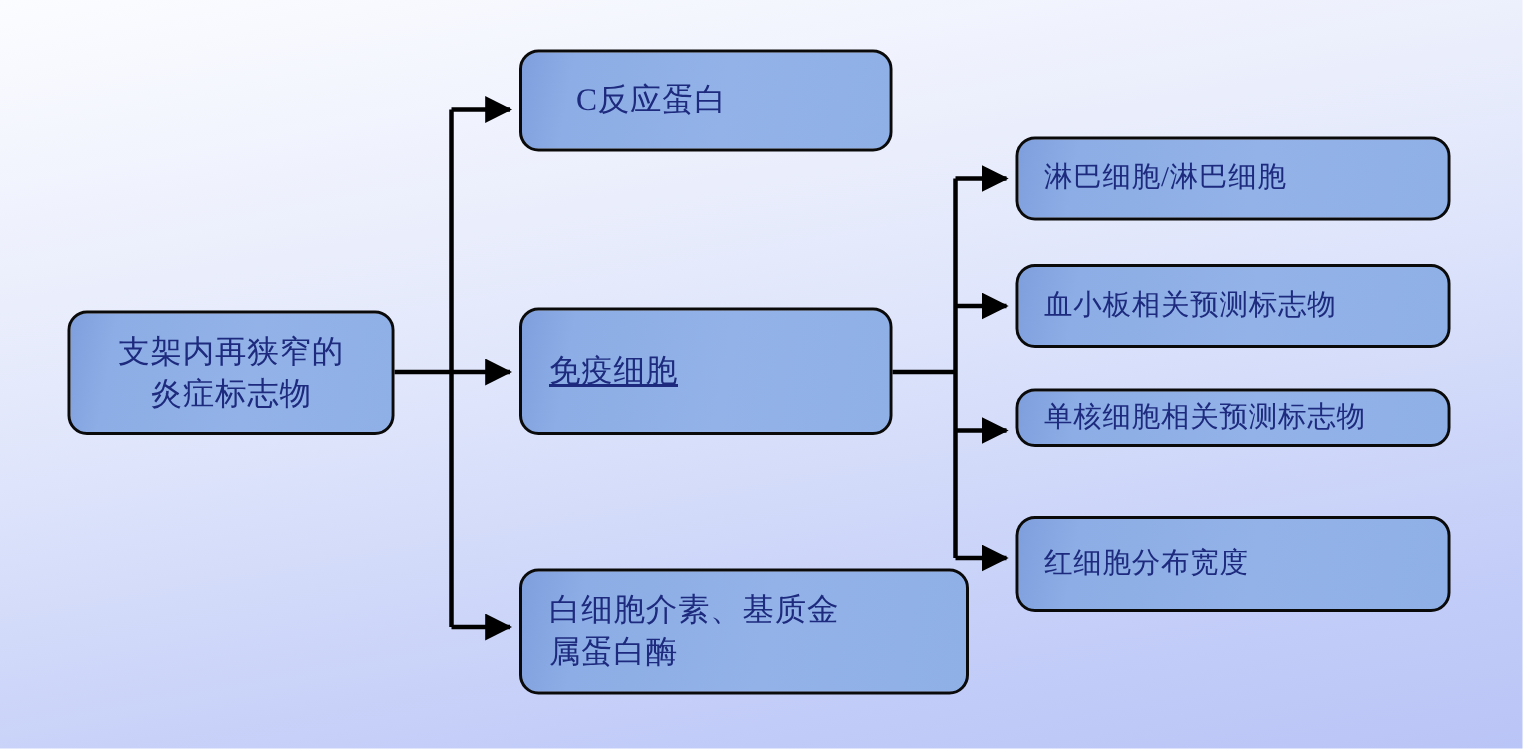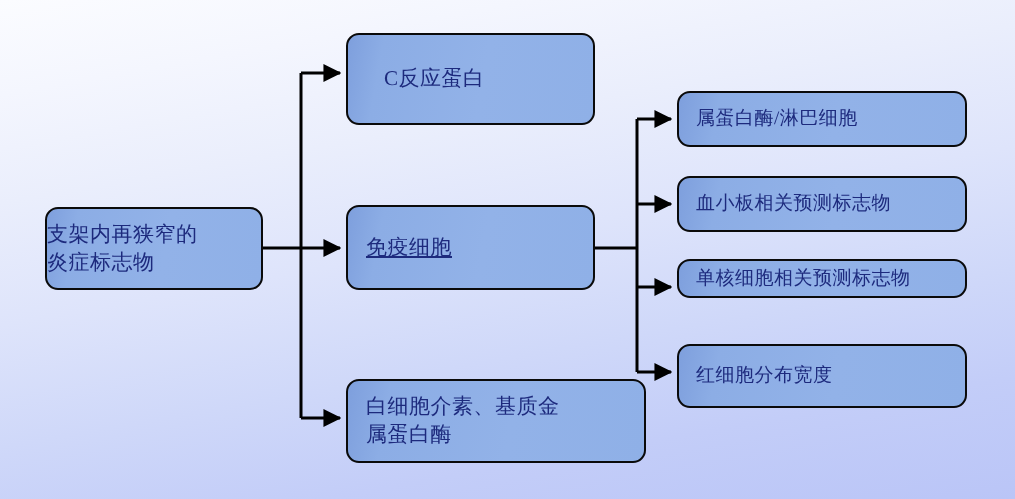--- a/index.html
+++ b/index.html
@@ -43,21 +43,21 @@
     text-rendering: geometricPrecision;
   }
   .node .txt {
     display: block;
     width: 100%;
     white-space: pre-line;
   }
 
   .node.root {
     justify-content: center;
-    text-align: left;
+    text-align: center;
     font-size: 21px;
   }
   .node.mid {
     justify-content: flex-start;
     text-align: left;
     font-size: 21px;
     padding-left: 18px;
     padding-right: 12px;
   }
   .node.leaf {
@@ -65,21 +65,21 @@
     text-align: left;
     font-size: 19px;
     padding-left: 17px;
     padding-right: 10px;
   }
 
   
   #node-root   { left: 45px;  top: 207px; width: 218px; height: 83px; }
 
   
-  #node-crp    { left: 346px; top: 33px;  width: 249px; height: 92px; padding-left: 36px; }
+  #node-crp    { left: 346px; top: 33px;  width: 249px; height: 68px; padding-left: 36px; }
   #node-immune { left: 346px; top: 205px; width: 249px; height: 85px; text-decoration: underline; }
   #node-il     { left: 346px; top: 369px; width: 300px; height: 84px; margin-top: 10px; }
 
   
   #node-nlr    { left: 677px; top: 91px;  width: 290px; height: 56px; }
   #node-plt    { left: 677px; top: 176px; width: 290px; height: 56px; }
   #node-mono   { left: 677px; top: 259px; width: 290px; height: 39px; }
   #node-rdw    { left: 677px; top: 344px; width: 290px; height: 64px; }
 
   
@@ -153,21 +153,21 @@
   </div>
   <div class="node mid" id="node-immune">
     <span class="txt">免疫细胞</span>
   </div>
   <div class="node mid" id="node-il">
     <span class="txt">白细胞介素、基质金
 属蛋白酶</span>
   </div>
 
   <div class="node leaf" id="node-nlr">
-    <span class="txt">属蛋白酶/淋巴细胞</span>
+    <span class="txt">淋巴细胞/淋巴细胞</span>
   </div>
   <div class="node leaf" id="node-plt">
     <span class="txt">血小板相关预测标志物</span>
   </div>
   <div class="node leaf" id="node-mono">
     <span class="txt">单核细胞相关预测标志物</span>
   </div>
   <div class="node leaf" id="node-rdw">
     <span class="txt">红细胞分布宽度</span>
   </div>

